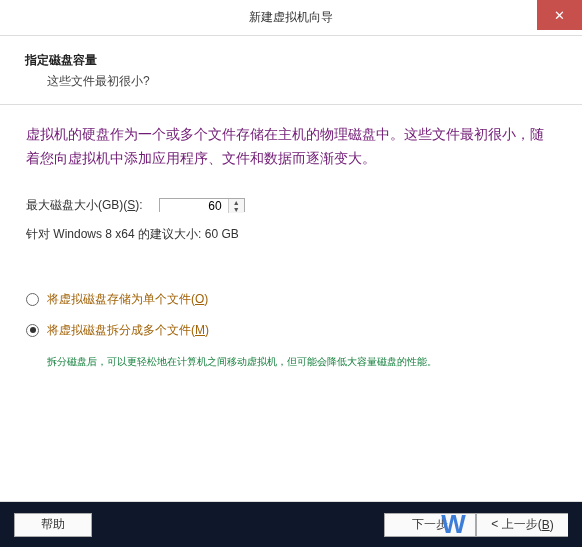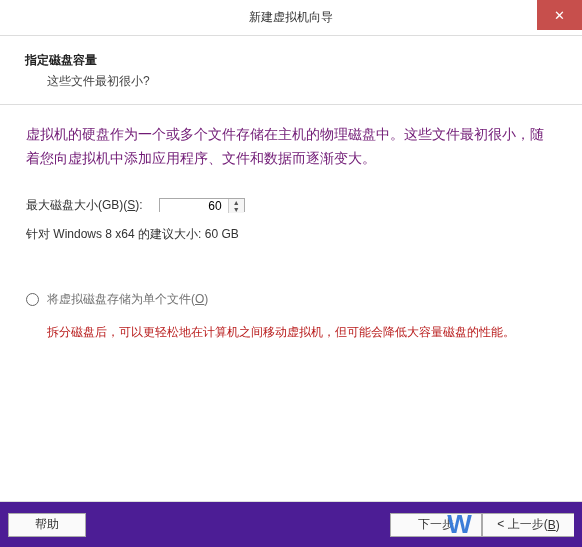--- a/index.html
+++ b/index.html
@@ -17,23 +17,23 @@
 .underline{text-decoration:underline}
 .spinner-wrap{display:flex;align-items:flex-start;border:1px solid #aaa;height:14px}
 .spinner-input{width:68px;border:none;text-align:right;padding:0 6px;font-size:12px;outline:none}
 .spinner-btns{display:flex;flex-direction:column;border-left:1px solid #ccc;width:16px}
 .spin{flex:1;display:flex;align-items:center;justify-content:center;cursor:pointer;background:#f5f5f5;font-size:7px;line-height:1;color:#555}
 .recommend{font-size:12px;color:#333;margin-bottom:48px}
 .radio-group{margin-bottom:20px}
 .radio-row{display:flex;align-items:center;margin-bottom:14px;cursor:pointer}
 .radio{width:13px;height:13px;border:1px solid #666;border-radius:50%;margin-right:8px;display:flex;align-items:center;justify-content:center;flex-shrink:0}
 .radio.checked::after{content:"";width:6px;height:6px;background:#333;border-radius:50%}
-.radio-label{font-size:12px;color:#737373}
-.radio-desc{font-size:12px;color:#b91c1c;line-height:1.7;padding-left:21px;padding-right:10px}
-.footer{position:absolute;bottom:0;left:0;right:0;height:46px;border-top:1px solid #ddd;display:flex;align-items:center;padding:0 8px;background:#4c1d95}
+.radio-label{font-size:12px;color:#a16207}
+.radio-desc{font-size:10px;color:#15803d;line-height:1.7;padding-left:21px;padding-right:10px}
+.footer{position:absolute;bottom:0;left:0;right:0;height:46px;border-top:1px solid #ddd;display:flex;align-items:center;padding:0 14px;background:#0f172a}
 .btn{height:24px;border:1px solid #aaa;background:#fafafa;font-size:12px;padding:0 14px;cursor:pointer;display:flex;align-items:center;justify-content:center;color:#333}
 .help-btn{min-width:78px}
 .spacer{flex:1}
 .back-btn{min-width:92px;border-right:none}
 .next-btn{min-width:92px;position:relative;overflow:hidden}
 .watermark{position:absolute;right:6px;bottom:1px;width:34px;height:22px;display:flex;align-items:center;justify-content:center;pointer-events:none}
 .wm-glyph{font-size:26px;font-weight:bold;color:#3b7dd8;font-family:Arial,sans-serif;letter-spacing:-3px;line-height:1}
 .watermark-text{position:absolute;right:6px;bottom:10px;font-size:11px;color:#888;pointer-events:none;white-space:nowrap}
 </style>
 </head>
@@ -69,20 +69,26 @@
 
   <div class="recommend">针对 Windows 8 x64 的建议大小: 60 GB</div>
 
   <div class="radio-group">
     <div class="radio-row">
       <span class="radio"></span>
       <span class="radio-label">
         <span>将虚拟磁盘存储为单个文件(</span><span class="underline">O</span><span>)</span>
       </span>
     </div>
+    <div class="radio-row">
+      <span class="radio checked"></span>
+      <span class="radio-label">
+        <span>将虚拟磁盘拆分成多个文件(</span><span class="underline">M</span><span>)</span>
+      </span>
+    </div>
     <div class="radio-desc">拆分磁盘后，可以更轻松地在计算机之间移动虚拟机，但可能会降低大容量磁盘的性能。</div>
   </div>
 </div>
 
 <div class="footer">
   <button class="btn help-btn">帮助</button>
   <div class="spacer"></div>
   <button class="btn next-btn">
     <span>下一步</span>
     <span class="watermark">

